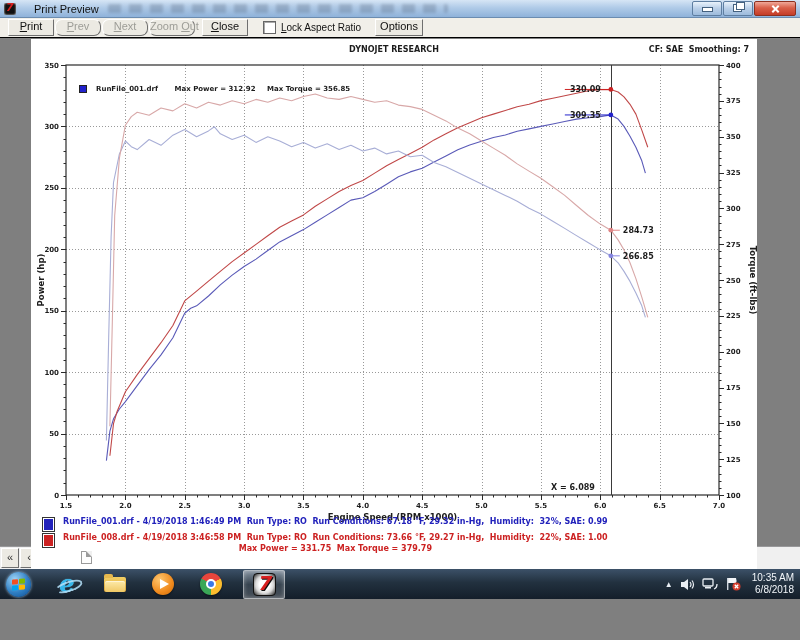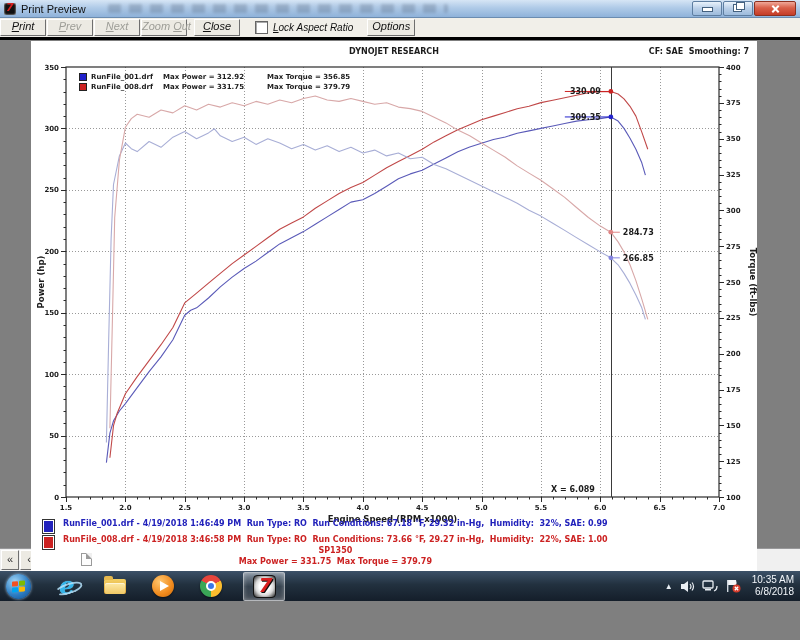--- a/index.html
+++ b/index.html
@@ -1,55 +1,55 @@
 <!DOCTYPE html>
 <html><head>
 <meta charset="utf-8">
 <style>
   html,body{margin:0;padding:0;}
   body{width:800px;height:640px;overflow:hidden;background:#7f7f7f;
        font-family:"Liberation Sans","DejaVu Sans",sans-serif;-webkit-font-smoothing:antialiased;}
   
   .titlebar{height:17px;background:linear-gradient(#d6e5f5 0%,#b0cbe8 45%,#8fb2da 100%);
-    border-bottom:1px solid #6b8cb0;display:flex;align-items:center;padding:0 4px;position:relative;}
+    border-bottom:1px solid #6b8cb0;display:flex;align-items:center;padding:0 4px;position:relative;gap:13px;}
   .app-icon{width:12px;height:12px;border-radius:2px;background:#111;position:relative;flex:0 0 auto;
     box-shadow:inset 0 0 2px #fff;}
   .app-icon::after{content:"7";position:absolute;left:2px;top:-2px;color:#d81f1f;font:bold italic 11px "DejaVu Sans",sans-serif;}
   .title-text{font-size:11px;color:#101010;margin-left:5px;white-space:nowrap;}
   .ghost-text{position:absolute;left:108px;top:4px;width:340px;height:9px;border-radius:2px;opacity:.55;
     background:repeating-linear-gradient(90deg,rgba(55,70,95,.45) 0 13px,rgba(130,150,180,.12) 13px 21px);
     filter:blur(1.4px);}
   .win-controls{margin-left:auto;display:flex;gap:1px;}
   .win-btn{width:28px;height:13px;border:1px solid #5e7ea1;border-radius:2px;position:relative;
     background:linear-gradient(#e9f2fb,#b9cfe8 50%,#9dbbdc);}
   .win-btn.close{width:40px;background:linear-gradient(#f0a899,#d9604a 45%,#c43c28);border-color:#8d3020;}
   .glyph-min{position:absolute;left:9px;bottom:3px;width:9px;height:3px;background:#fff;border:1px solid #44617f;}
   .glyph-restore{position:absolute;left:9px;top:2px;width:7px;height:6px;border:1px solid #44617f;background:#fff;}
   .glyph-restore::after{content:"";position:absolute;left:2px;top:-3px;width:7px;height:6px;border:1px solid #44617f;background:#fff;}
   .glyph-x{position:absolute;left:50%;top:50%;width:9px;height:9px;transform:translate(-50%,-50%);}
   .glyph-x::before,.glyph-x::after{content:"";position:absolute;left:4px;top:0;width:2px;height:9px;background:#fff;}
   .glyph-x::before{transform:rotate(45deg);} .glyph-x::after{transform:rotate(-45deg);}
   
-  .toolbar{height:19px;background:#f1efe9;border-bottom:3px solid #000000;display:flex;align-items:center;padding:0 0;font-style:italic;}
+  .toolbar{height:19px;background:#f1efe9;border-bottom:1px solid #000000;display:flex;align-items:center;padding:0 8px;}
   .tb-btn{width:44px;height:15px;margin-right:1px;font-size:11px;line-height:13px;text-align:center;color:#111;
     background:#eceae3;border:1px solid;border-color:#ffffff #6f6f6f #6f6f6f #ffffff;cursor:default;white-space:nowrap;}
-  .tb-btn.disabled{color:#9d9d97;}
+  .tb-btn.disabled{color:#9d9d97;border-radius:7px;}
   .tb-gap{width:6px;} .tb-gap2{width:14px;}
   .chk{width:11px;height:11px;background:#fff;border:1px solid #666;box-shadow:inset 1px 1px 0 #aaa;margin-right:5px;}
   .chk-label{font-size:10px;color:#111;white-space:nowrap;}
   u{text-decoration:underline;}
   
   .preview{position:relative;height:508px;background:#7f7f7f;}
   .paper{position:absolute;left:31px;top:1px;width:726px;height:551px;background:#ffffff;}
   .doc-header{position:absolute;top:6px;left:0;width:100%;text-align:center;color:#1c1c1c;
     font:bold 8px "DejaVu Sans",sans-serif;line-height:10px;}
   .doc-cf{position:absolute;top:6px;right:8px;color:#1c1c1c;font:bold 8px "DejaVu Sans",sans-serif;white-space:pre;}
   .chart-svg{position:absolute;left:0;top:0;}
   
-  .legend{position:absolute;left:48px;top:31px;font:bold 7px "DejaVu Sans",sans-serif;color:#1c1c1c;}
+  .legend{position:absolute;left:48px;top:45px;font:bold 7px "DejaVu Sans",sans-serif;color:#1c1c1c;text-align:center;}
   .legend-row{display:flex;align-items:center;height:10px;white-space:pre;}
   .legend-sq{width:6px;height:6px;border:1px solid #222;margin-right:4px;flex:0 0 auto;}
   .lg-file{width:72px;} .lg-power{width:104px;}
   
   .runs{position:absolute;left:11px;top:477px;font:bold 8px "DejaVu Sans",sans-serif;}
   .run{position:relative;padding-left:21px;margin-bottom:5px;}
   .run-sq{position:absolute;left:0;top:1px;width:9px;height:11px;border:1px solid #333;background:#fff;padding:1px;}
   .run-sq > div{width:100%;height:100%;}
   .run-line{line-height:11px;white-space:pre;text-align:center;}
   
@@ -376,41 +376,34 @@
         <circle cx="579.8394545454546" cy="216.84833333333333" r="2.4" fill="#8585e0"></circle>
       </svg>
 
     <div class="legend">
       <div class="legend-row">
         <div class="legend-sq" style="background: rgb(34, 34, 204);"></div>
         <span class="lg-file">RunFile_001.drf</span>
         <span class="lg-power">Max Power = 312.92</span>
         <span>Max Torque = 356.85</span>
       </div>
-      <div class="legend-row">
-        <div class="legend-sq" style="background: rgb(204, 34, 34);"></div>
-        <span class="lg-file">RunFile_008.drf</span>
-        <span class="lg-power">Max Power = 331.75</span>
-        <span>Max Torque = 379.79</span>
-      </div>
     </div>
 
     <div class="runs">
       <div class="run" style="color: rgb(34, 34, 187);">
         <div class="run-sq">
             <div style="background: rgb(34, 34, 187);"></div>
           </div>
         <div class="run-line">RunFile_001.drf - 4/19/2018 1:46:49 PM  Run Type: RO  Run Conditions: 67.18 °F, 29.32 in-Hg,  Humidity:  32%, SAE: 0.99</div>
       </div>
       <div class="run" style="color: rgb(204, 34, 34);">
         <div class="run-sq">
             <div style="background: rgb(204, 34, 34);"></div>
           </div>
         <div class="run-line">RunFile_008.drf - 4/19/2018 3:46:58 PM  Run Type: RO  Run Conditions: 73.66 °F, 29.27 in-Hg,  Humidity:  22%, SAE: 1.00</div>
-        <div class="run-line">SP1350</div>
         <div class="run-line">Max Power = 331.75  Max Torque = 379.79</div>
       </div>
     </div>
 
   </div>
 </div>
 
 <div class="statusbar">
   <div class="nav-btn">«</div>
   <div class="nav-btn">‹</div>

